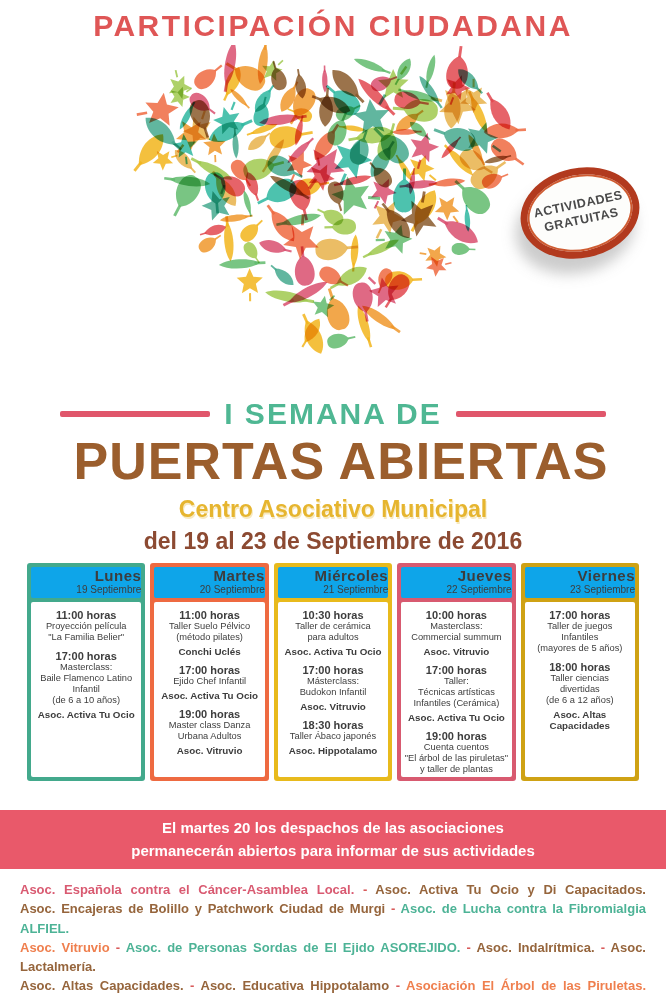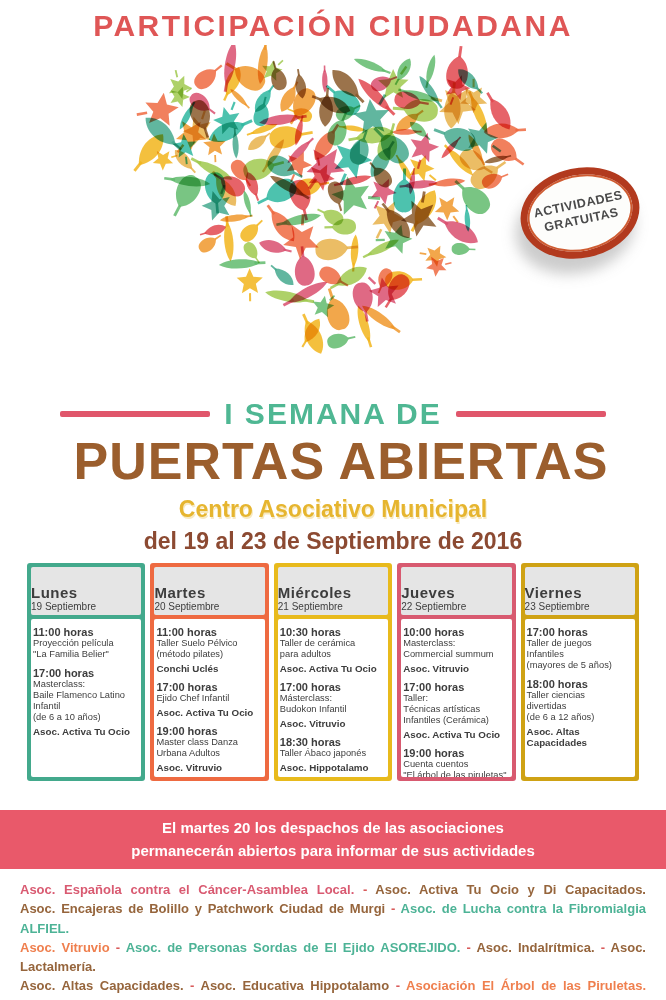--- a/index.html
+++ b/index.html
@@ -28,25 +28,25 @@
     text-align:center;font-size:52px;font-weight:bold;color:#9b5e2d;
     letter-spacing:1px;line-height:1.02;margin-top:4px;padding-left:16px;
   }
   .venue{
     text-align:center;font-size:23px;font-weight:bold;color:#e6b52f;margin-top:8px;
     text-shadow:1px 2px 0 rgba(230,181,47,.30);
   }
   .dates{text-align:center;font-size:23px;font-weight:bold;color:#8c4a32;margin-top:5px;}
   .columns{display:flex;justify-content:center;gap:5px;padding:0 27px;margin-top:8px;height:218px;}
   .col{flex:1;border-radius:3px;padding:4px;display:flex;flex-direction:column;box-sizing:border-box;}
-  .col-head{background:#e5e5e5;border-radius:2px;text-align:left;padding:17px 0 3px;}
+  .col-head{background:#0ea5e9;border-radius:2px;text-align:right;padding:0 0 3px;}
   .day{font-size:15px;font-weight:bold;color:#3d3d3d;letter-spacing:.5px;}
   .ddate{font-size:10px;color:#3d3d3d;}
   .col-body{
-    background:#fff;border-radius:2px;flex:1;margin-top:4px;text-align:left;
+    background:#fff;border-radius:2px;flex:1;margin-top:4px;text-align:center;
     padding:7px 2px 2px;overflow:hidden;color:#3d3d3d;
   }
   .event{margin-bottom:7px;}
   .etime{font-size:11px;font-weight:bold;}
   .eline{font-size:9.3px;line-height:1.18;}
   .eorg{font-size:9.8px;font-weight:bold;margin-top:3px;line-height:1.15;}
   .banner{
     background:#e9596a;color:#fff;text-align:center;font-size:15px;font-weight:bold;
     padding:7px 0;margin-top:29px;line-height:1.5;
   }

